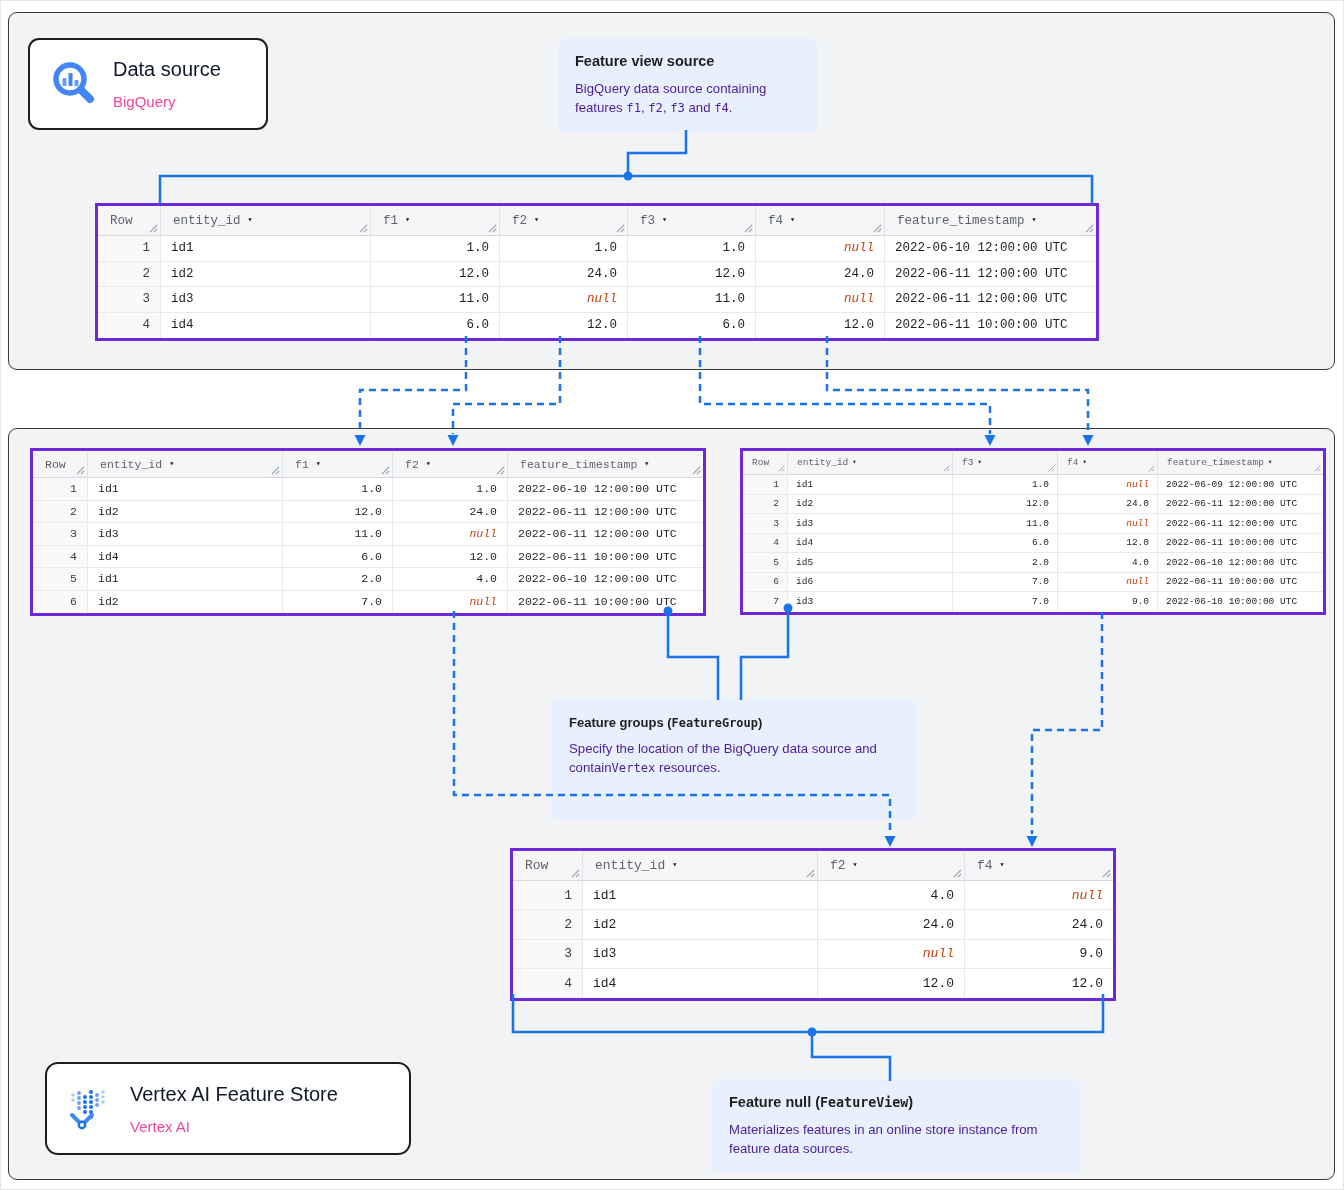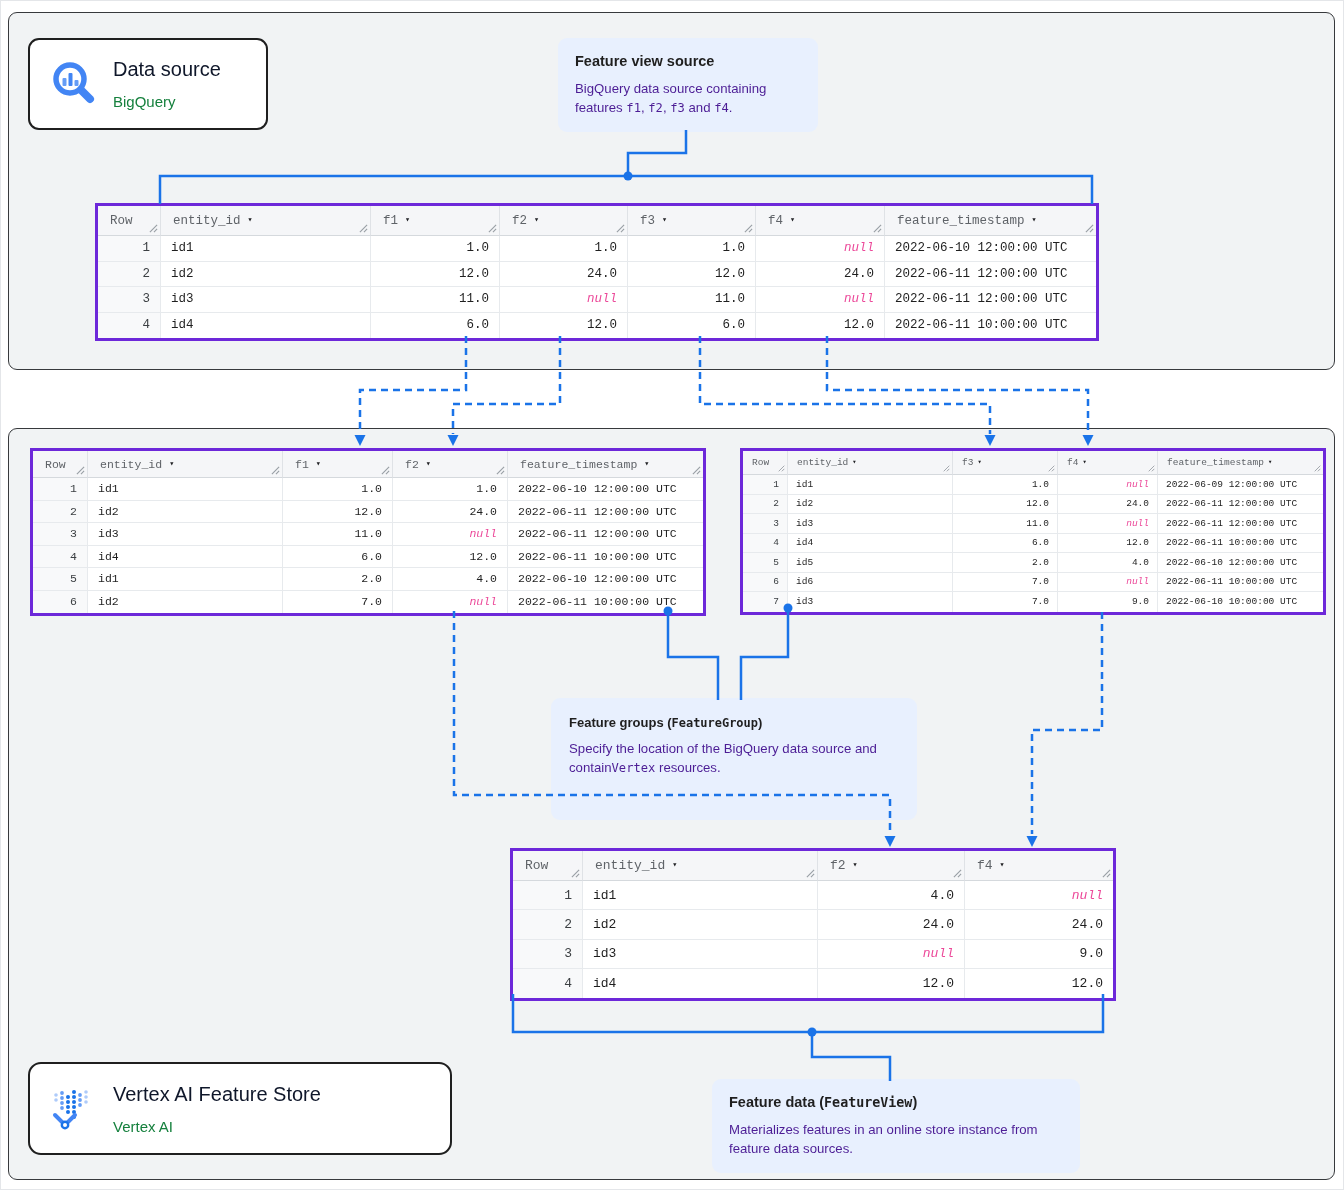--- a/index.html
+++ b/index.html
@@ -10,23 +10,23 @@
   }
   
   .panel{position:absolute;background:#f1f3f4;border:1.5px solid #37393c;border-radius:9px;z-index:1;}
   .panel-top{left:8px;top:12px;width:1325px;height:356px;}
   .panel-bottom{left:8px;top:428px;width:1325px;height:750px;}
 
   
   .card{position:absolute;background:#ffffff;border:2px solid #1f1f1f;border-radius:11px;
         display:flex;align-items:center;gap:15px;padding:0 18px;z-index:3;box-sizing:border-box;}
   .card-ds{left:28px;top:38px;width:240px;height:92px;}
-  .card-vx{left:28px;top:1062px;width:424px;height:93px;border-radius:13px;}
+  .card-vx{left:45px;top:1062px;width:366px;height:93px;border-radius:13px;}
   .card .t1{font-size:20px;font-weight:400;color:#0f172a;line-height:1.3;}
-  .card .t2{font-size:15px;color:#15803d;line-height:1.3;margin-top:10px;}
+  .card .t2{font-size:15px;color:#ec4899;line-height:1.3;margin-top:10px;}
   .card .icon{flex:0 0 auto;display:flex;}
 
   
   .callout{position:absolute;background:#e8f0fe;border-radius:9px;padding:14px 17px;z-index:3;box-sizing:border-box;}
   .callout .ct{margin:0 0 7px 0;font-size:14.5px;font-weight:700;color:#1f1f1f;line-height:1.35;}
   .callout .cb{margin:0;font-size:13.2px;color:#4c1d95;line-height:1.5;}
   .mono{font-family:"DejaVu Sans Mono","Liberation Mono",monospace;font-size:0.92em;}
   .co-fds{left:558px;top:38px;width:260px;min-height:92px;}
   .co-fg{left:551px;top:698px;width:366px;min-height:122px;padding:16px 18px;}
   .co-fg .ct{font-size:13px;}
@@ -38,21 +38,21 @@
       padding:0 8px 0 12px;border-bottom:1px solid #d5d9dd;border-right:1px solid #dfe2e6;
       position:relative;white-space:nowrap;box-sizing:border-box;}
   .hlbl{white-space:nowrap;}
   .harr{margin-left:7px;font-size:8.5px;color:#202124;line-height:1;}
   .grip{position:absolute;right:2px;bottom:2px;width:9px;height:9px;}
   .grip svg{display:block;width:100%;height:100%;}
   .td{display:flex;align-items:center;color:#1f1f1f;padding:0 10px;
       border-bottom:1px solid #e7eaed;border-right:1px solid #e7eaed;white-space:nowrap;box-sizing:border-box;}
   .num{justify-content:flex-end;}
   .rowcol{background:#f8f9fa;color:#3c4043;}
-  .null{font-style:italic;color:#ec4899;}
+  .null{font-style:italic;color:#c2410c;}
   .lastcol{border-right:none;}
   .lastrow{border-bottom:none;}
 
   .size-md{font-size:12.5px;}
   .size-md .th{height:30px;}
   .size-md .td{height:25.5px;}
 
   .size-sm{font-size:11.5px;}
   .size-sm .th{height:27px;}
   .size-sm .td{height:22.5px;}
@@ -403,21 +403,21 @@
       <div class="td">id3</div>
       <div class="td num null">null</div>
       <div class="td num lastcol">9.0</div>
       <div class="td rowcol num lastrow">4</div>
       <div class="td lastrow">id4</div>
       <div class="td num lastrow">12.0</div>
       <div class="td num lastrow lastcol">12.0</div>
     </div>
 
   <div class="callout co-fv">
-    <p class="ct"><span>Feature data (</span><span class="mono">FeatureView</span><span>)</span></p>
+    <p class="ct"><span>Feature null (</span><span class="mono">FeatureView</span><span>)</span></p>
     <p class="cb"><span>Materializes features in an online store instance from feature data sources.</span></p>
   </div>
 
   <div class="card card-vx">
     <span class="icon">
       <svg width="50" height="50" viewBox="0 0 50 50">
         <g fill="#aecbfa">
           <circle cx="8" cy="11" r="1.8"></circle>
             <circle cx="8" cy="16" r="1.8"></circle>
           <circle cx="38" cy="8" r="1.8"></circle>

